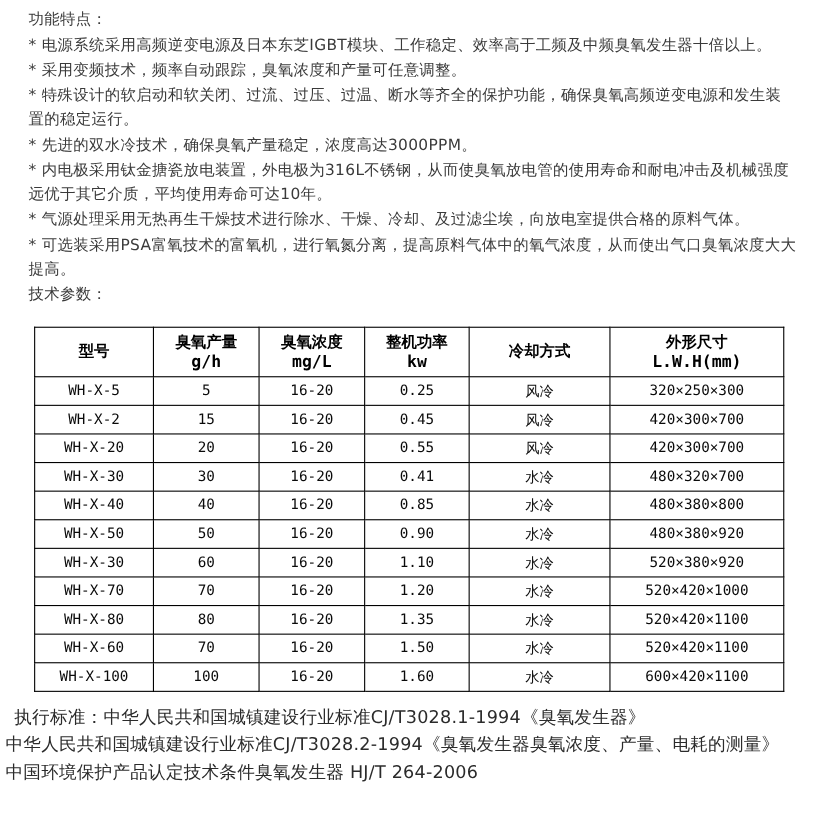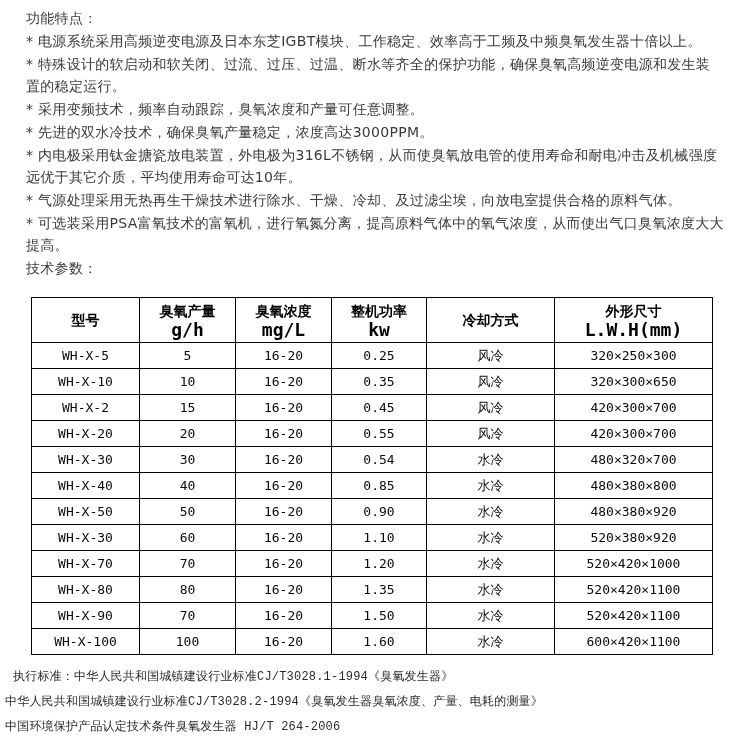--- a/index.html
+++ b/index.html
@@ -16,43 +16,43 @@
     border-collapse:collapse;table-layout:fixed;
     width:681px;margin:18px 0 0 31px;color:#0a0a0a;
   }
   .spec-table th,.spec-table td{
     border:1px solid #000;text-align:center;vertical-align:middle;padding:0;
     overflow:hidden;
   }
   .spec-table th{height:44px;font-size:14px;font-weight:bold;color:#000;}
   .hdr-label{display:block;line-height:19px;}
   .hdr-unit{
-    display:block;line-height:17px;font-size:18px;
+    display:block;line-height:17px;font-size:15px;
     font-family:"DejaVu Sans Mono","Liberation Mono",monospace;
   }
   .hdr-unit:empty{display:none;}
   .spec-table td{
     height:25px;font-size:13px;
     font-family:"DejaVu Sans Mono","Liberation Mono",monospace;
   }
   .standards{margin-top:10px;color:#2b2b2b;}
-  .standards p{font-size:12px;line-height:25px;margin:0;padding-left:5px;letter-spacing:0.2px;font-family:Liberation Mono, monospace;}
+  .standards p{font-size:16px;line-height:25px;margin:0;padding-left:5px;letter-spacing:0.2px;}
   .standards p:first-child{padding-left:13px;}
 </style>
 </head>
 <body>
 
 <div class="page">
 
   <div class="features">
     <p>功能特点：</p>
     <div>
         <p>* 电源系统采用高频逆变电源及日本东芝IGBT模块、工作稳定、效率高于工频及中频臭氧发生器十倍以上。</p>
+        <p>* 采用变频技术，频率自动跟踪，臭氧浓度和产量可任意调整。</p>
         <p>* 特殊设计的软启动和软关闭、过流、过压、过温、断水等齐全的保护功能，确保臭氧高频逆变电源和发生装置的稳定运行。</p>
-        <p>* 采用变频技术，频率自动跟踪，臭氧浓度和产量可任意调整。</p>
         <p>* 先进的双水冷技术，确保臭氧产量稳定，浓度高达3000PPM。</p>
         <p>* 内电极采用钛金搪瓷放电装置，外电极为316L不锈钢，从而使臭氧放电管的使用寿命和耐电冲击及机械强度远优于其它介质，平均使用寿命可达10年。</p>
         <p>* 气源处理采用无热再生干燥技术进行除水、干燥、冷却、及过滤尘埃，向放电室提供合格的原料气体。</p>
         <p>* 可选装采用PSA富氧技术的富氧机，进行氧氮分离，提高原料气体中的氧气浓度，从而使出气口臭氧浓度大大提高。</p>
       </div>
     <p>技术参数：</p>
   </div>
 
   <table class="spec-table">
     <colgroup>
@@ -94,48 +94,40 @@
     <tbody>
         <tr>
         <td>WH-X-5</td>
         <td>5</td>
         <td>16-20</td>
         <td>0.25</td>
         <td>风冷</td>
         <td>320×250×300</td>
       </tr>
         <tr>
-        <td>WH-X-10</td>
-        <td>10</td>
-        <td>16-20</td>
-        <td>0.35</td>
-        <td>风冷</td>
-        <td>320×300×650</td>
-      </tr>
-        <tr>
         <td>WH-X-2</td>
         <td>15</td>
         <td>16-20</td>
         <td>0.45</td>
         <td>风冷</td>
         <td>420×300×700</td>
       </tr>
         <tr>
         <td>WH-X-20</td>
         <td>20</td>
         <td>16-20</td>
         <td>0.55</td>
         <td>风冷</td>
         <td>420×300×700</td>
       </tr>
         <tr>
         <td>WH-X-30</td>
         <td>30</td>
         <td>16-20</td>
-        <td>0.54</td>
+        <td>0.41</td>
         <td>水冷</td>
         <td>480×320×700</td>
       </tr>
         <tr>
         <td>WH-X-40</td>
         <td>40</td>
         <td>16-20</td>
         <td>0.85</td>
         <td>水冷</td>
         <td>480×380×800</td>
@@ -166,21 +158,21 @@
       </tr>
         <tr>
         <td>WH-X-80</td>
         <td>80</td>
         <td>16-20</td>
         <td>1.35</td>
         <td>水冷</td>
         <td>520×420×1100</td>
       </tr>
         <tr>
-        <td>WH-X-90</td>
+        <td>WH-X-60</td>
         <td>70</td>
         <td>16-20</td>
         <td>1.50</td>
         <td>水冷</td>
         <td>520×420×1100</td>
       </tr>
         <tr>
         <td>WH-X-100</td>
         <td>100</td>
         <td>16-20</td>

